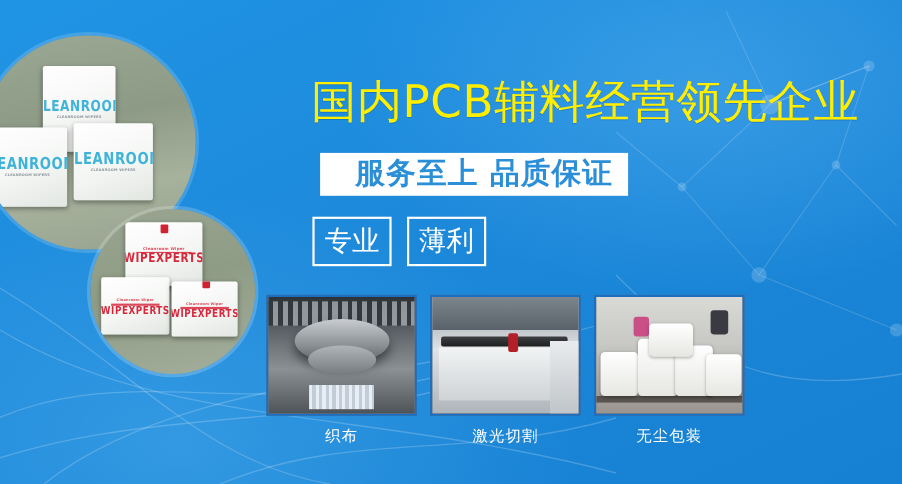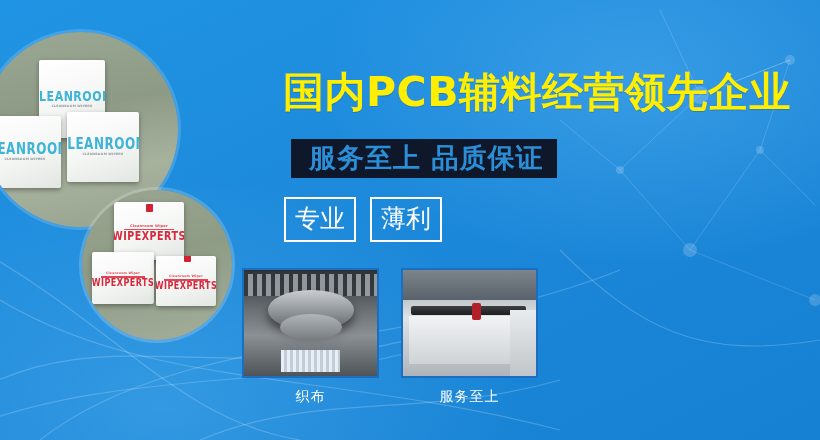--- a/index.html
+++ b/index.html
@@ -59,47 +59,47 @@
   }
   .cyan { color:#3fb3d8; }
   .red  { color:#d8283c; }
   .redbar { width:72%; height:1.5px; background:#d8283c; margin:1px 0; opacity:.85; }
   .redmark {
     position:absolute; width:7px; height:8px; background:#cf2233; border-radius:1px;
   }
   
   .headline {
     position:absolute; left:283px; top:72px;
-    font-size:41px; font-weight:bold; color:#ffee00;
+    font-size:41px; font-weight:normal; color:#ffee00;
     letter-spacing:.5px; line-height:1; white-space:nowrap;
     text-shadow:0 1px 0 rgba(0,60,120,.25);
   }
   .subbox {
     position:absolute; left:291px; top:139px;
-    background:#0f172a; padding:5px 14px 6px 18px;
+    background:#ffffff; padding:5px 14px 6px 32px;
     display:inline-block;
   }
   .subbox span {
     font-size:27px; font-weight:bold; color:#2b8fd8;
     letter-spacing:1px; line-height:1.05; white-space:nowrap;
   }
   
   .keywords {
     position:absolute; left:284px; top:197px;
     display:flex; gap:14px;
   }
   .kw {
     border:2px solid #ffffff; color:#ffffff;
     font-size:25px; font-weight:500; line-height:1;
     padding:7px 9px 9px 9px; white-space:nowrap;
   }
   
   .thumbs {
     position:absolute; left:242px; top:268px;
-    display:flex; gap:22px;
+    display:flex; gap:12px;
   }
   .thumb-wrap { width:137px; }
   .thumb {
     width:137px; height:110px; border:2px solid #1c6fc0;
     overflow:hidden; position:relative; background:#777;
   }
   .caption {
     text-align:center; color:#ffffff; font-size:14px;
     margin-top:10px; letter-spacing:1px; white-space:nowrap;
   }
@@ -273,18 +273,33 @@
     <div class="thumb-wrap">
       <div class="thumb">
         <div class="t-laser">
           <div class="panel"></div>
           <div class="bed"></div>
           <div class="gantry"></div>
           <div class="head"></div>
           <div class="side"></div>
         </div>
       </div>
-      <div class="caption">服务至上</div>
-    </div>
-
+      <div class="caption">激光切割</div>
+    </div>
+
+    <div class="thumb-wrap">
+      <div class="thumb">
+        <div class="t-pack">
+          <div class="person" style="left:34px;top:18px;width:14px;height:18px;background:#c94f86;"></div>
+          <div class="person" style="left:104px;top:12px;width:16px;height:22px;background:#3a3a42;"></div>
+          <div class="tbl"></div>
+          <div class="bale" style="left:4px;width:34px;height:40px;"></div>
+          <div class="bale" style="left:38px;width:36px;height:52px;"></div>
+          <div class="bale" style="left:72px;width:34px;height:46px;"></div>
+          <div class="bale" style="left:100px;width:32px;height:38px;"></div>
+          <div class="bale" style="left:48px;bottom:52px;width:40px;height:30px;"></div>
+        </div>
+      </div>
+      <div class="caption">无尘包装</div>
+    </div>
 
   </div>
 </div>
 
 </body></html>

